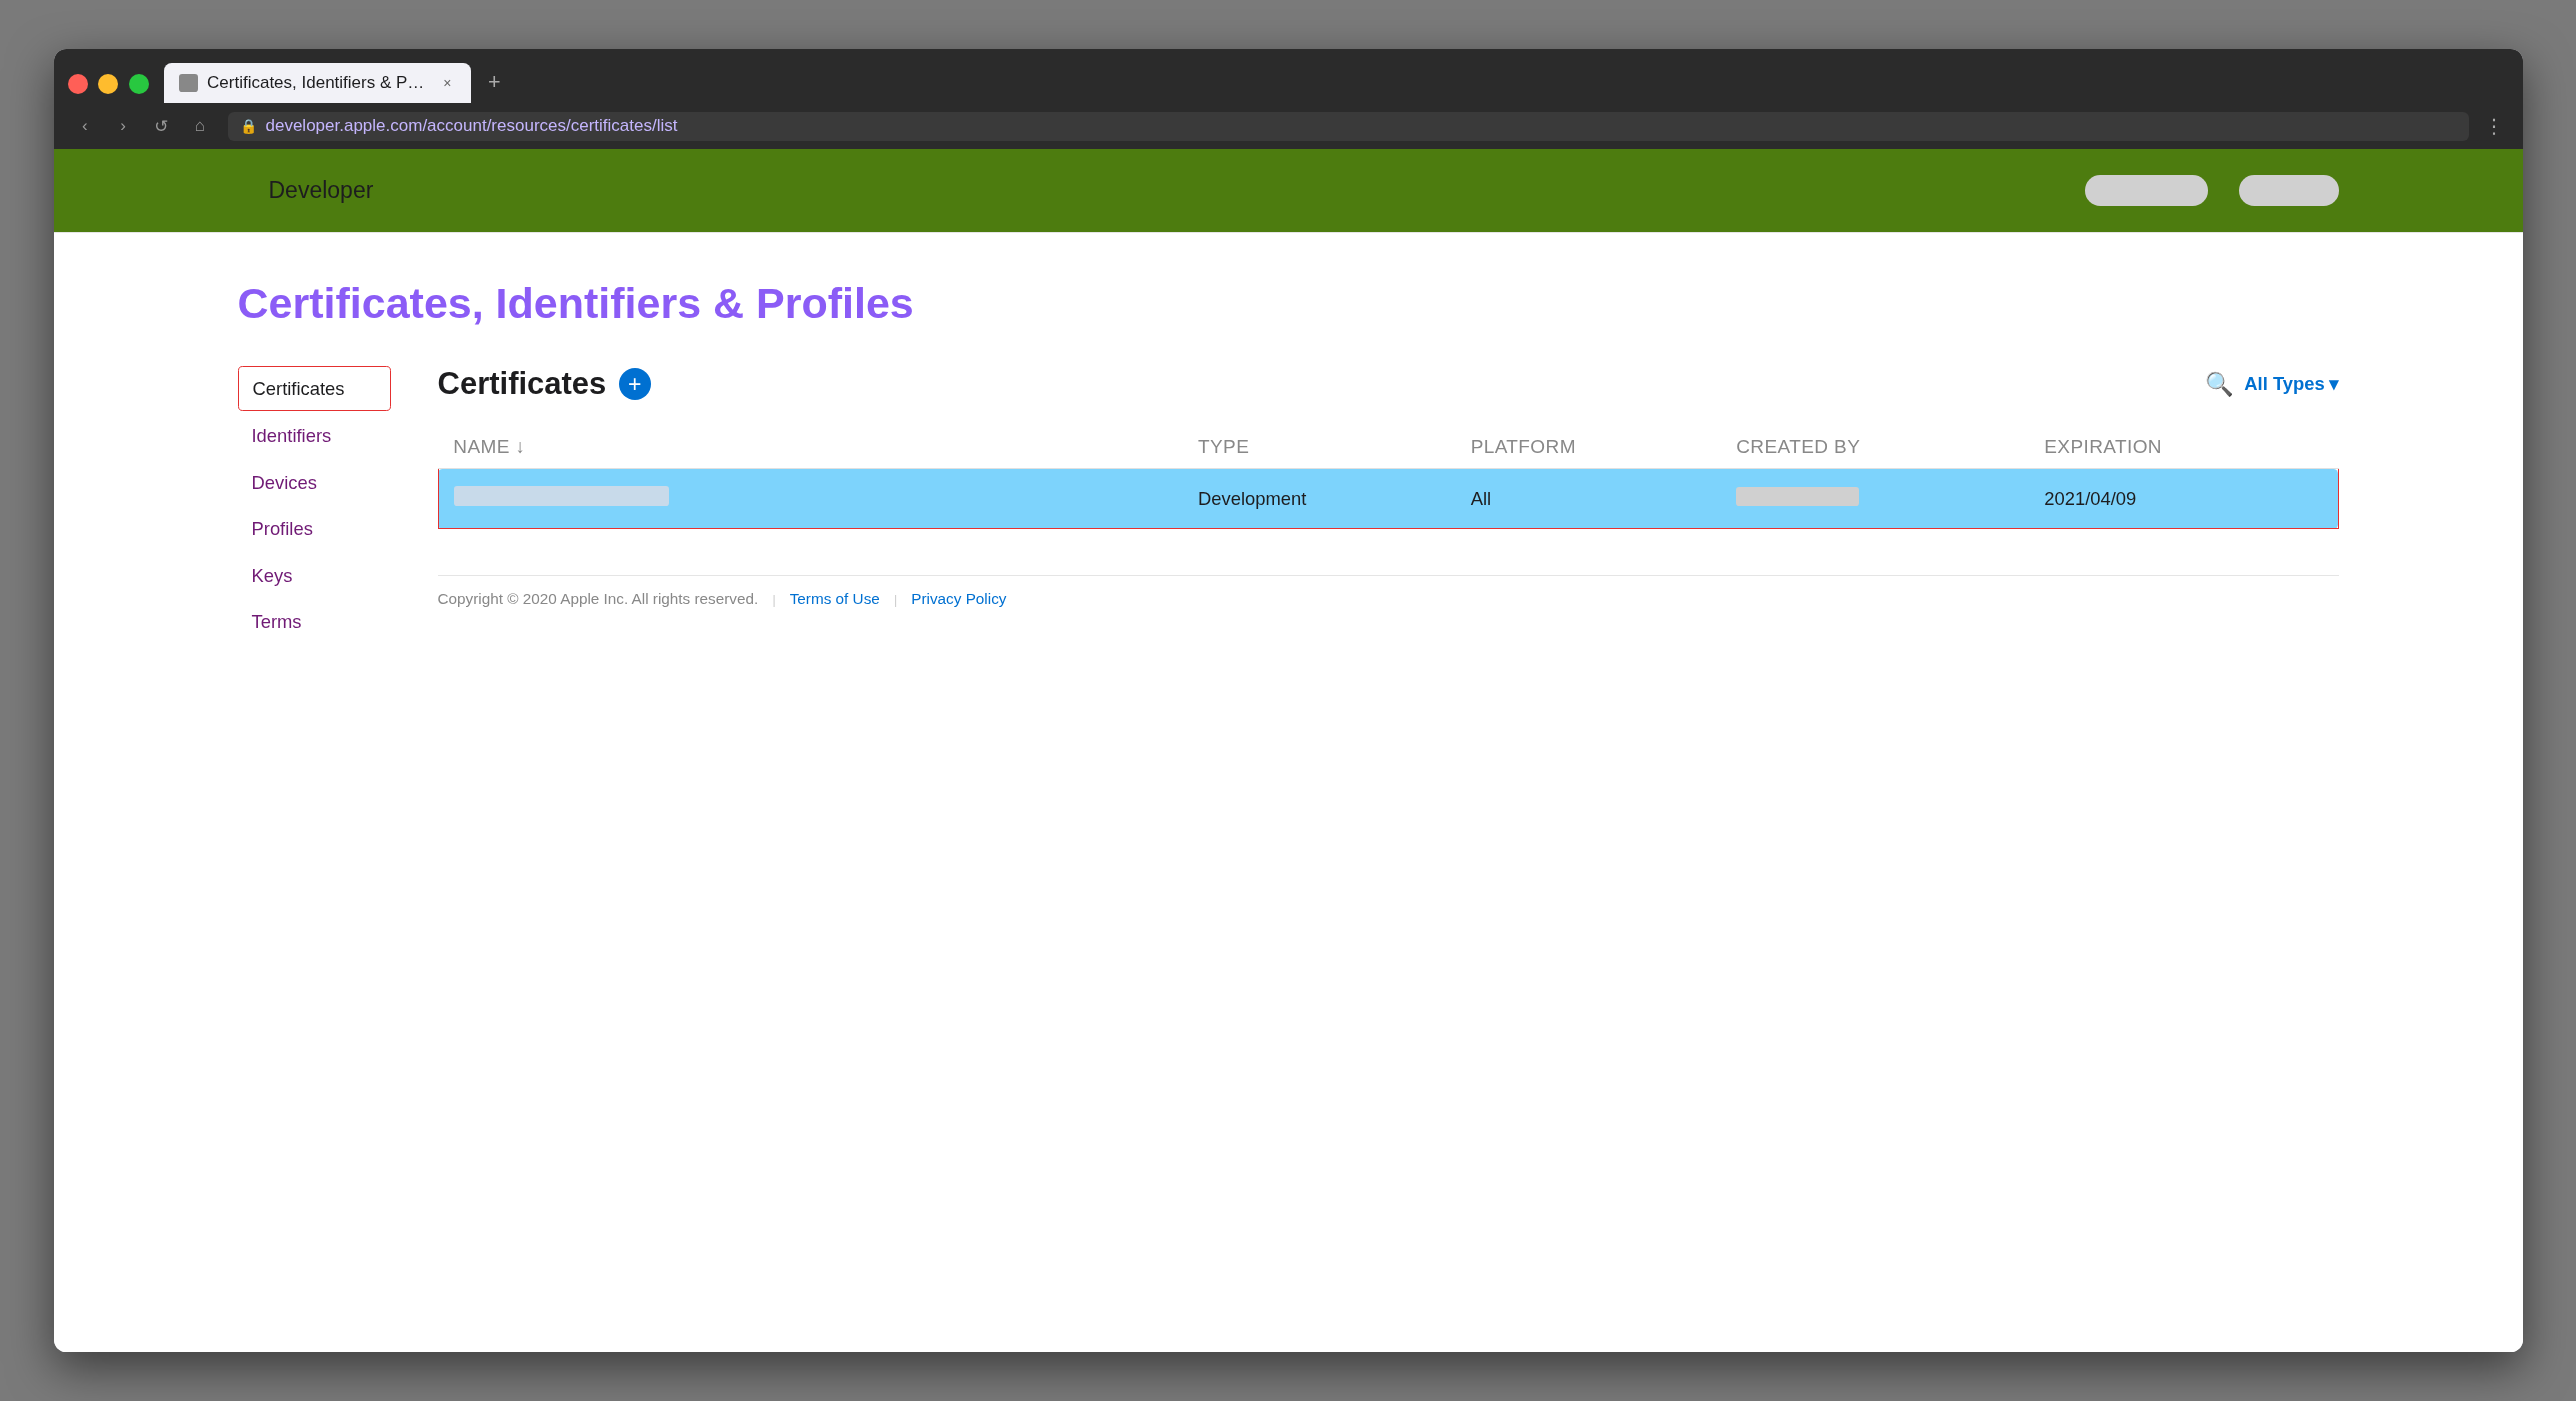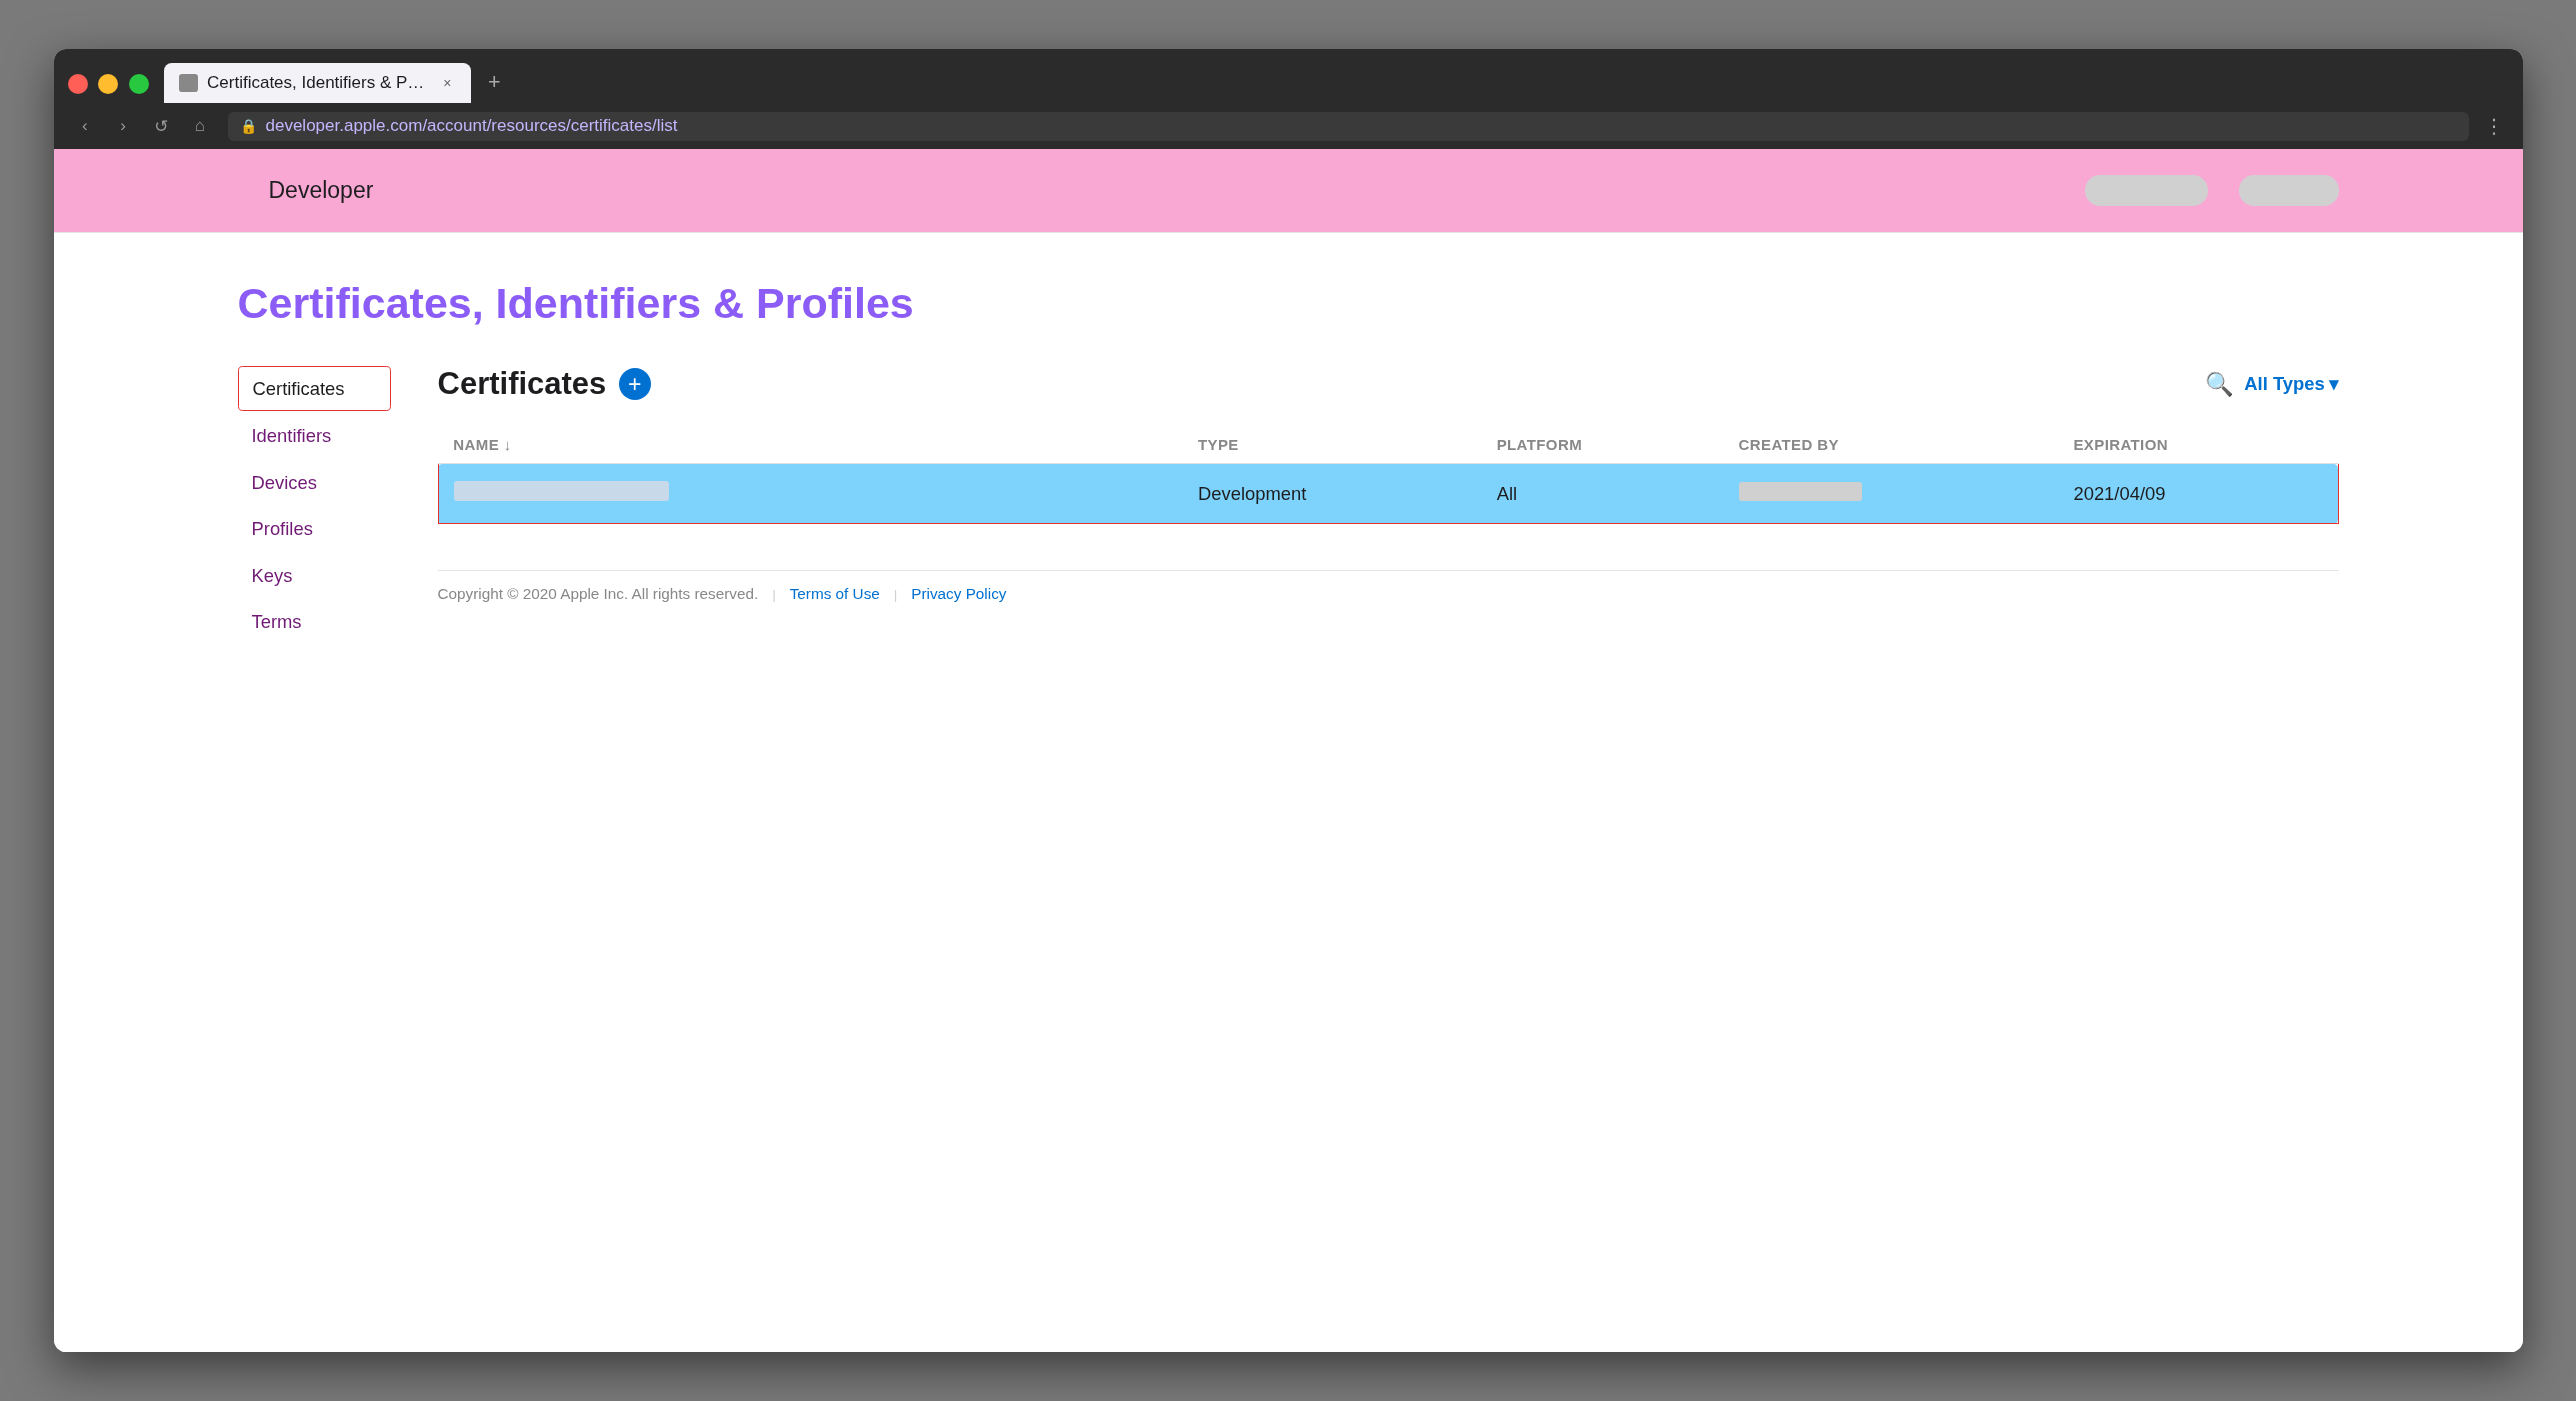--- a/index.html
+++ b/index.html
@@ -167,21 +167,21 @@
     .page-content {
       flex: 1;
       background: #ffffff;
       overflow-y: auto;
       display: flex;
       flex-direction: column;
     }
 
     
     .top-nav {
-      background: #f9a8d4;
+      background: #4d7c0f;
       border-bottom: 0.8px solid #e5e5e5;
       height: 84px;
       display: flex;
       align-items: center;
       padding: 0 184px;
       gap: 31px;
     }
 
     .apple-logo {
       font-size: 28px;
@@ -319,22 +319,22 @@
     .cert-table {
       width: 100%;
       border-collapse: collapse;
     }
 
     .cert-table thead tr {
       border-bottom: 0.8px solid #e0e0e0;
     }
 
     .cert-table th {
-      font-size: 15px;
-      font-weight: 700;
+      font-size: 19px;
+      font-weight: 400;
       color: #888;
       text-align: left;
       padding: 10.7px 12.3px 10.7px 0;
       letter-spacing: 0.4px;
       text-transform: uppercase;
     }
 
     .cert-table th:first-child {
       padding-left: 15.3px;
       width: 40%;

